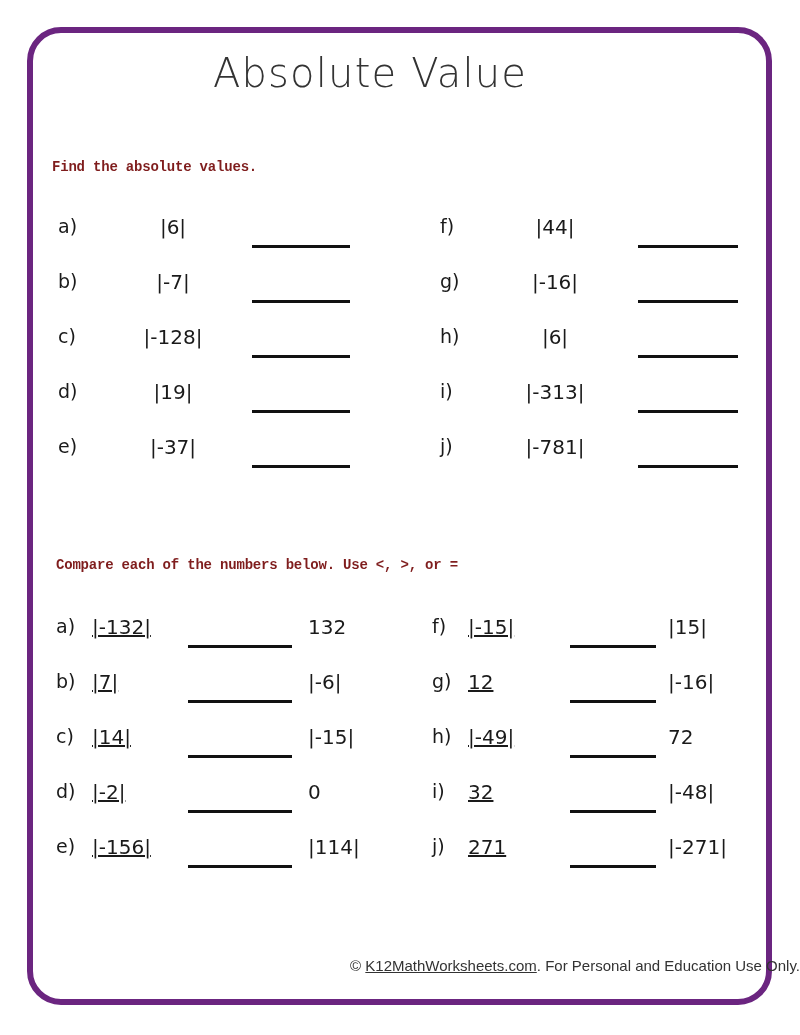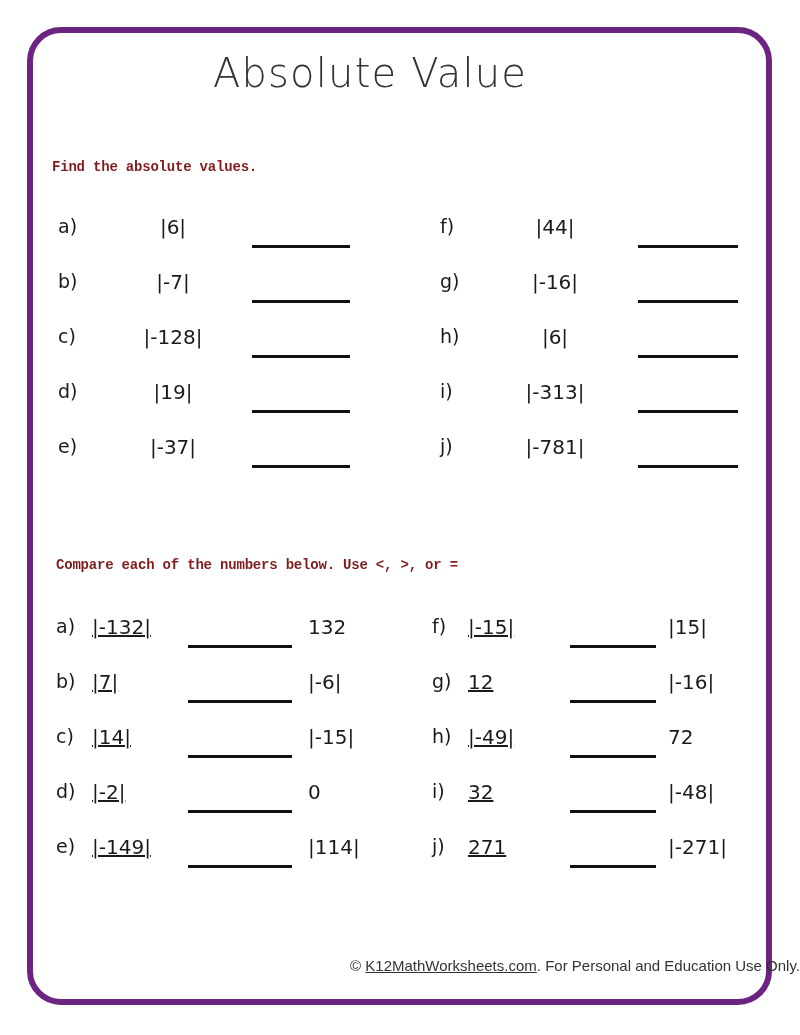--- a/index.html
+++ b/index.html
@@ -238,21 +238,21 @@
     <span class="right-val">|-15|</span>
   </div>
   <div class="s2-row s2-left" style="left:56px; top:780px;">
     <span class="lbl">d)</span>
     <span class="left-val">|-2|</span>
     <span class="blank"></span>
     <span class="right-val">0</span>
   </div>
   <div class="s2-row s2-left" style="left:56px; top:835px;">
     <span class="lbl">e)</span>
-    <span class="left-val">|-149|</span>
+    <span class="left-val">|-156|</span>
     <span class="blank"></span>
     <span class="right-val">|114|</span>
   </div>
 
   <div class="s2-row s2-right" style="left:432px; top:615px;">
     <span class="lbl">f)</span>
     <span class="left-val">|-15|</span>
     <span class="blank"></span>
     <span class="right-val">|15|</span>
   </div>

